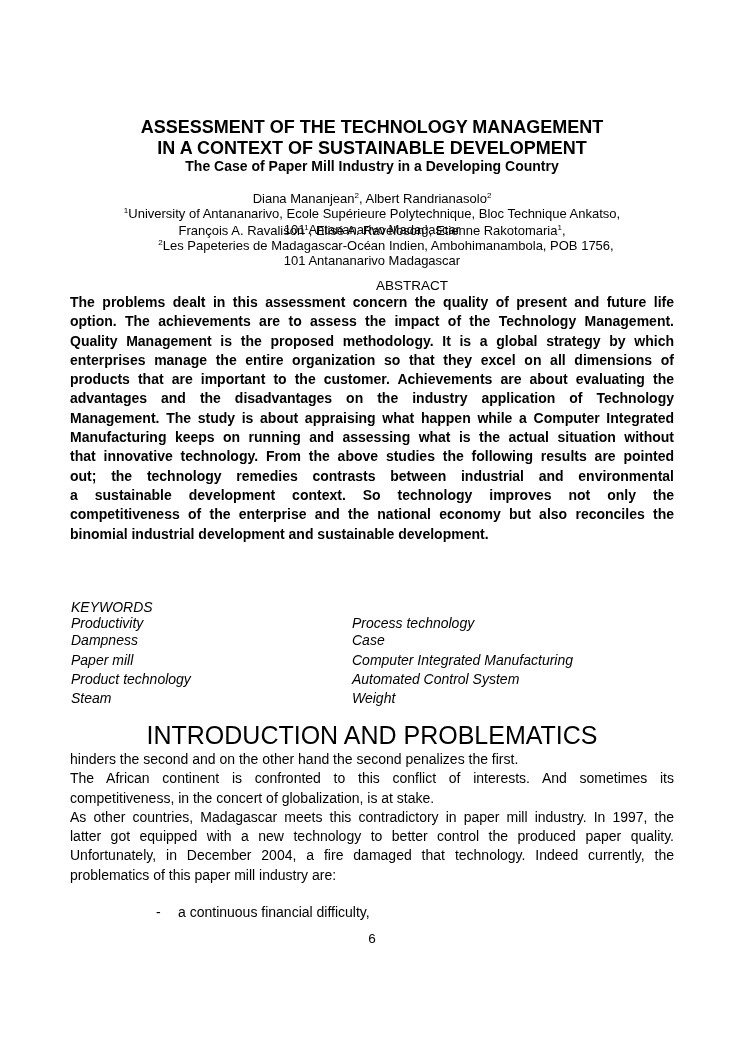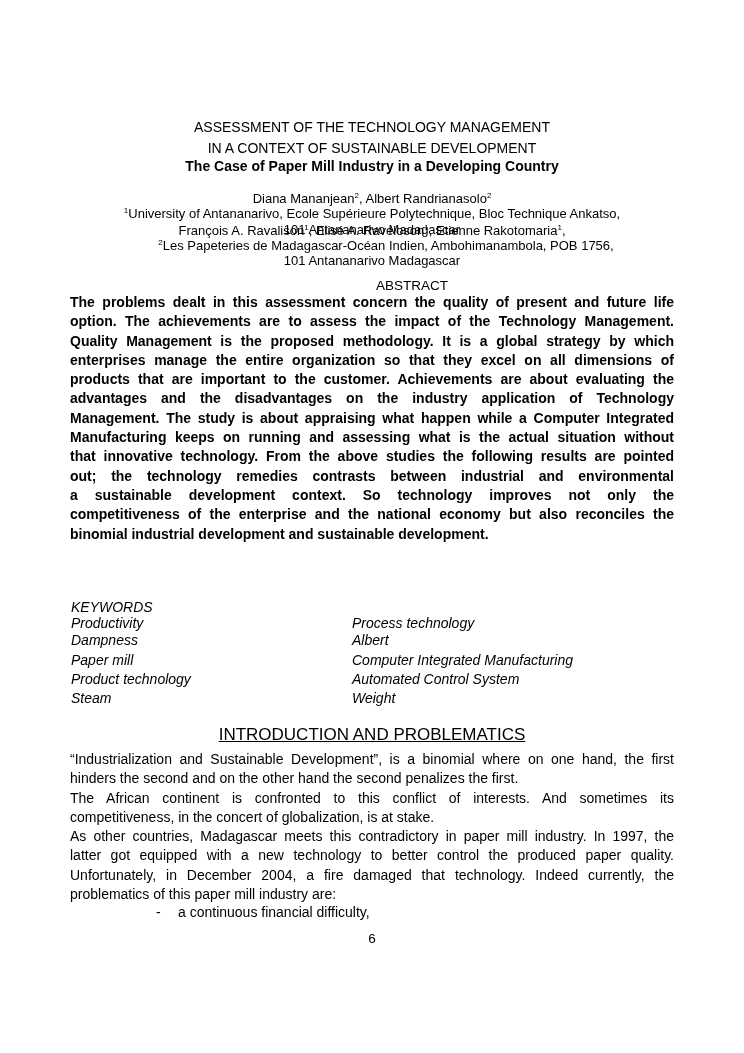--- a/index.html
+++ b/index.html
@@ -1,27 +1,27 @@
 <!DOCTYPE html>
 <html><head>
 <meta charset="utf-8">
 <style>
   html, body { margin:0; padding:0; background:#ffffff; }
   body { width:744px; height:1053px; position:relative; overflow:hidden; color:#000; font-family:"Liberation Sans", sans-serif; }
   .page { position:absolute; left:0; top:0; width:744px; height:1053px; }
   .center { position:absolute; left:0; width:744px; text-align:center; white-space:nowrap; }
-  .title { font-weight:normal; font-size:14px; line-height:21px; }
+  .title { font-weight:bold; font-size:18px; line-height:21px; }
   .subtitle { font-weight:bold; font-size:14px; line-height:16px; }
   .aff { font-size:13px; line-height:15.8px; }
   sup { font-size:8px; line-height:0; vertical-align:5px; }
   .abs-head { font-size:13.5px; line-height:16px; }
   .block { position:absolute; left:70px; width:604px; }
   .abstract { font-weight:bold; font-size:14px; line-height:19.3px; text-align:justify; }
   .kw { position:absolute; font-style:italic; font-size:14px; line-height:18px; white-space:nowrap; }
-  .section { font-size:17px; line-height:22px;text-decoration:underline; }
+  .section { font-size:25px; line-height:22px; }
   .body-text { font-size:14px; line-height:19.3px; text-align:justify; }
   .body-text p { margin:0; }
   .bullet { position:absolute; font-size:14px; line-height:19px; white-space:nowrap; }
   .pagenum { font-size:13.5px; line-height:16px; }
   .jline { display:block; text-align:justify; text-align-last:justify; }
   .lastline { display:block; text-align:left; }
 </style>
 </head>
 <body>
 
@@ -66,30 +66,29 @@
 
   <div class="kw" style="left:71px; top:598px;">KEYWORDS</div>
 
   <div class="kw" style="left:71px; top:614px;">Productivity</div>
   <div class="kw" style="left:71px; top:631px;">Dampness</div>
   <div class="kw" style="left:71px; top:651px;">Paper mill</div>
   <div class="kw" style="left:71px; top:670px;">Product technology</div>
   <div class="kw" style="left:71px; top:689px;">Steam</div>
 
   <div class="kw" style="left:352px; top:614px;">Process technology</div>
-  <div class="kw" style="left:352px; top:631px;">Albert</div>
+  <div class="kw" style="left:352px; top:631px;">Case</div>
   <div class="kw" style="left:352px; top:651px;">Computer Integrated Manufacturing</div>
   <div class="kw" style="left:352px; top:670px;">Automated Control System</div>
   <div class="kw" style="left:352px; top:689px;">Weight</div>
 
   <div class="center section" style="top:724px;">INTRODUCTION AND PROBLEMATICS</div>
 
   <div class="block body-text" style="top:750px;">
     <p>
-      <span class="jline">“Industrialization and Sustainable Development”, is a binomial where on one hand, the first</span>
       <span class="lastline">hinders the second and on the other hand the second penalizes the first.</span>
     </p>
     <p>
       <span class="jline">The African continent is confronted to this conflict of interests. And sometimes its</span>
       <span class="lastline">competitiveness, in the concert of globalization, is at stake.</span>
     </p>
     <p>
       <span class="jline">As other countries, Madagascar meets this contradictory in paper mill industry. In 1997, the</span>
       <span class="jline">latter got equipped with a new technology to better control the produced paper quality.</span>
       <span class="jline">Unfortunately, in December 2004, a fire damaged that technology. Indeed currently, the</span>

